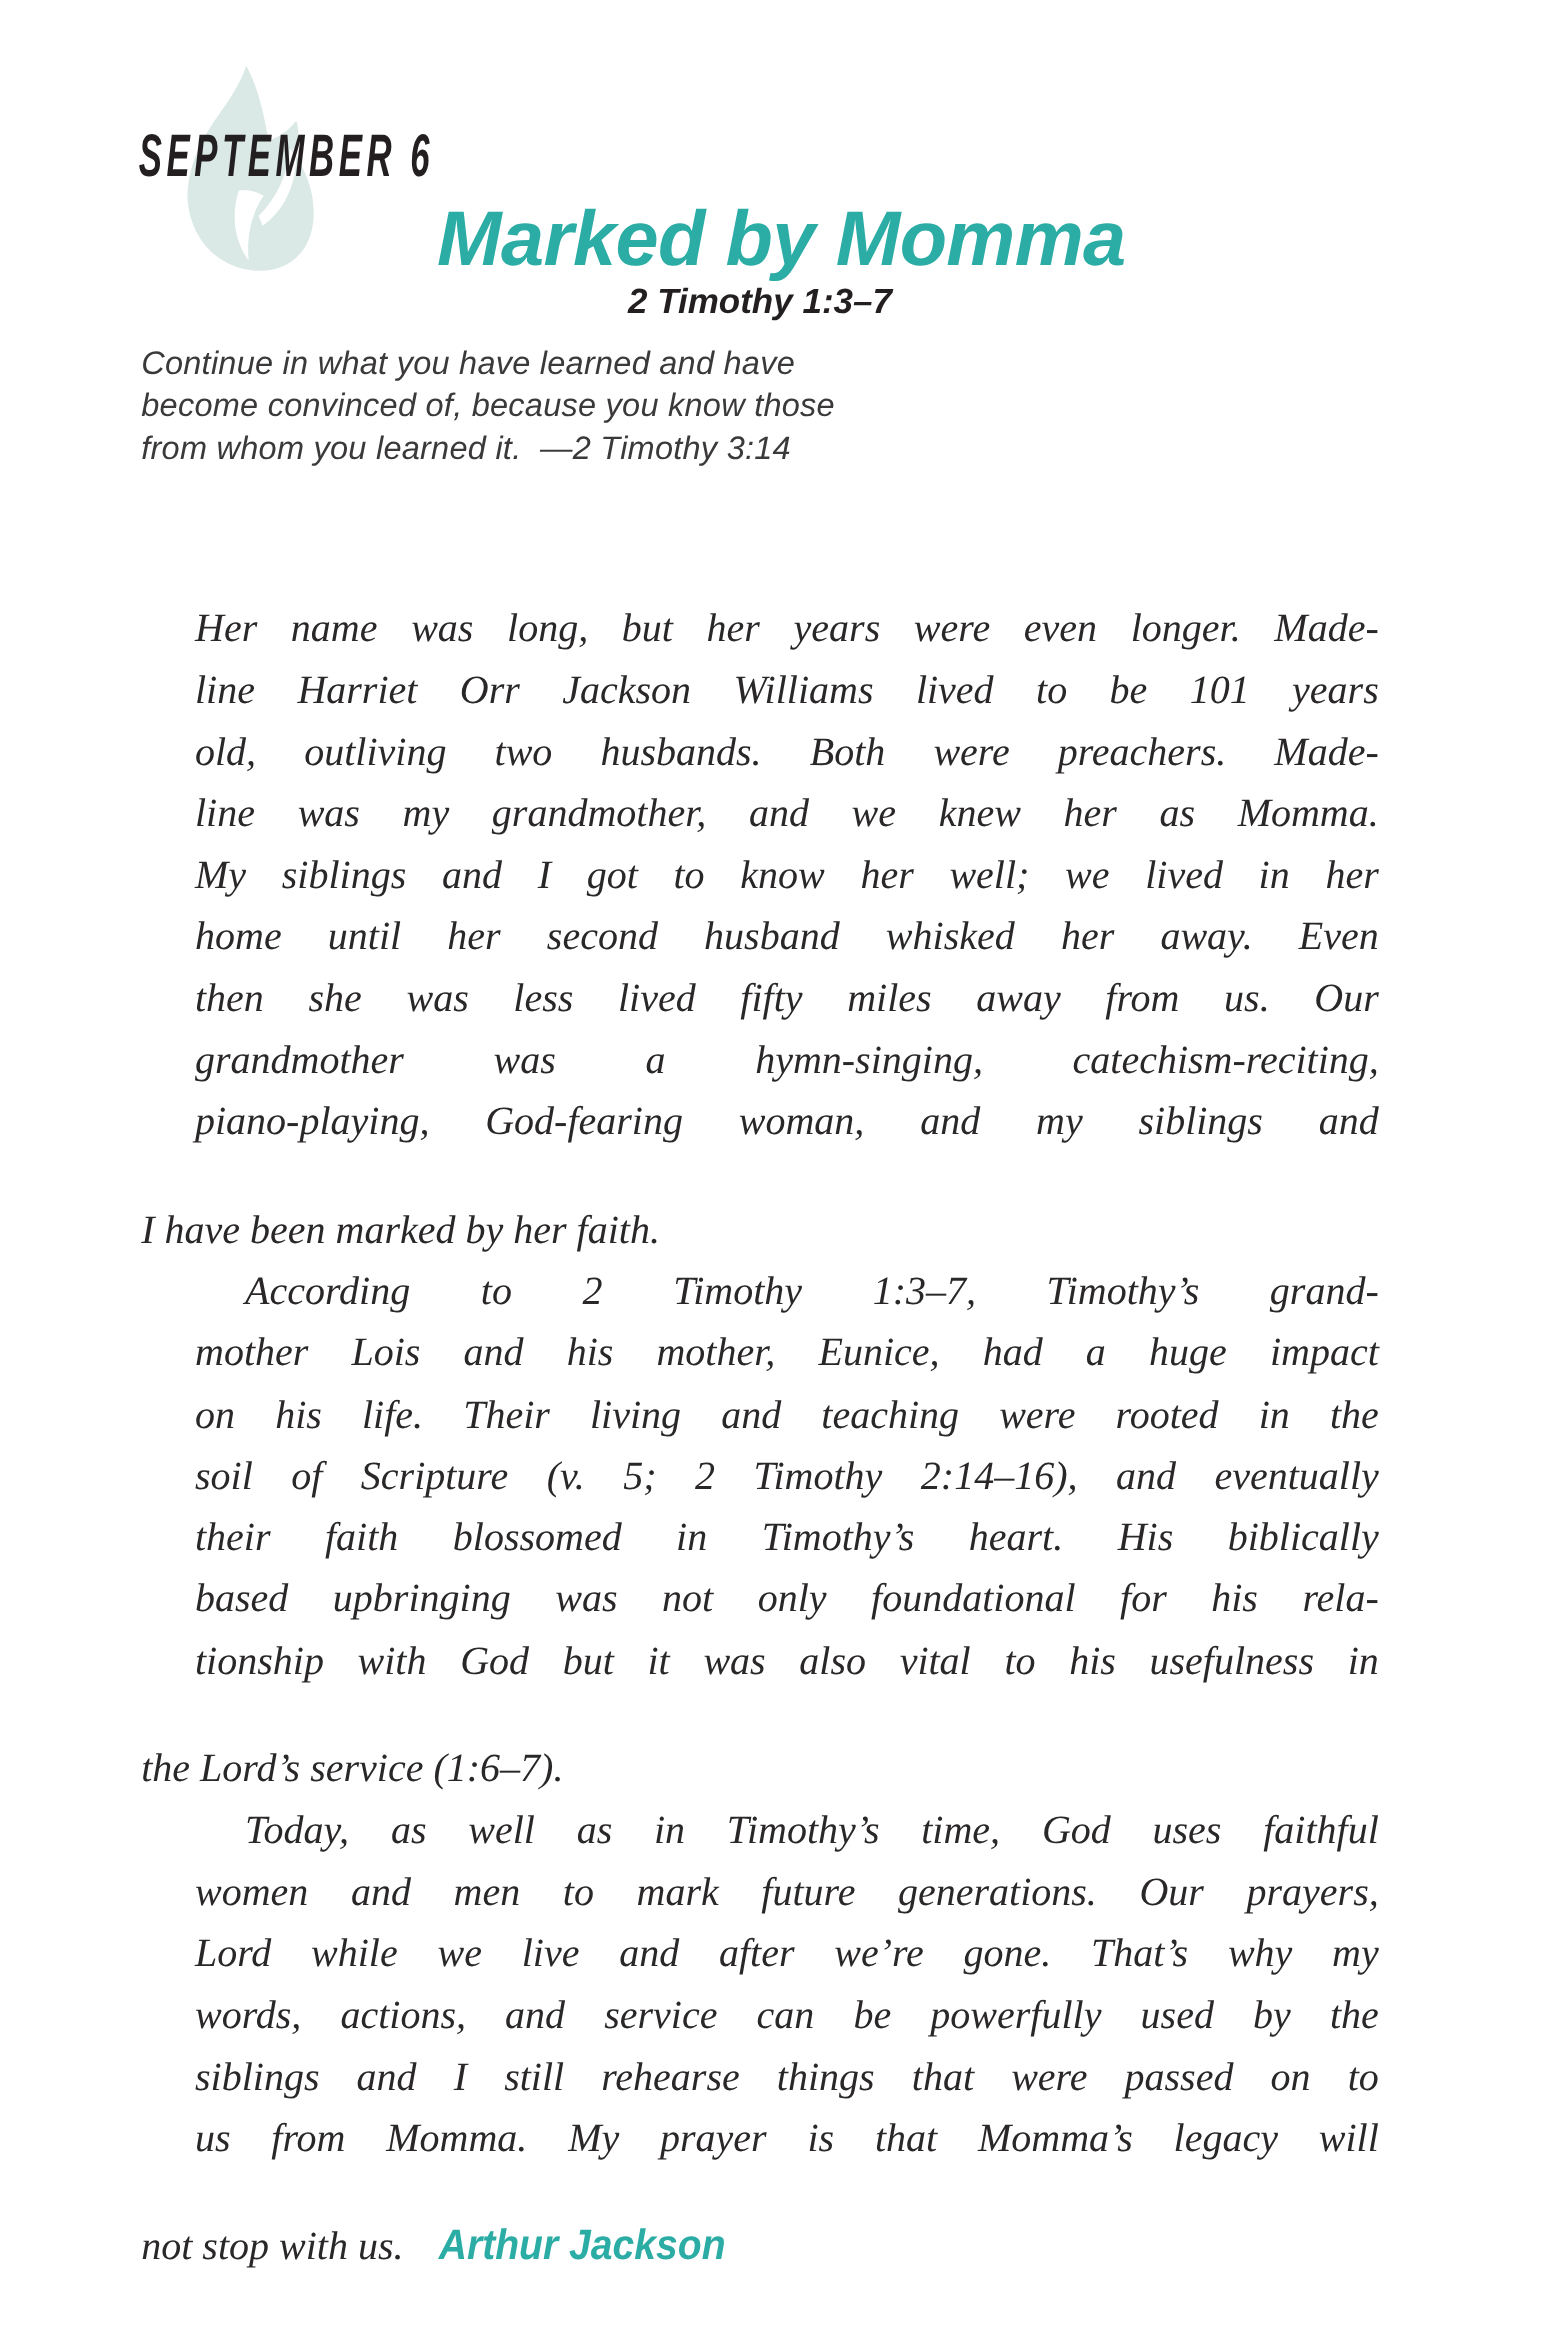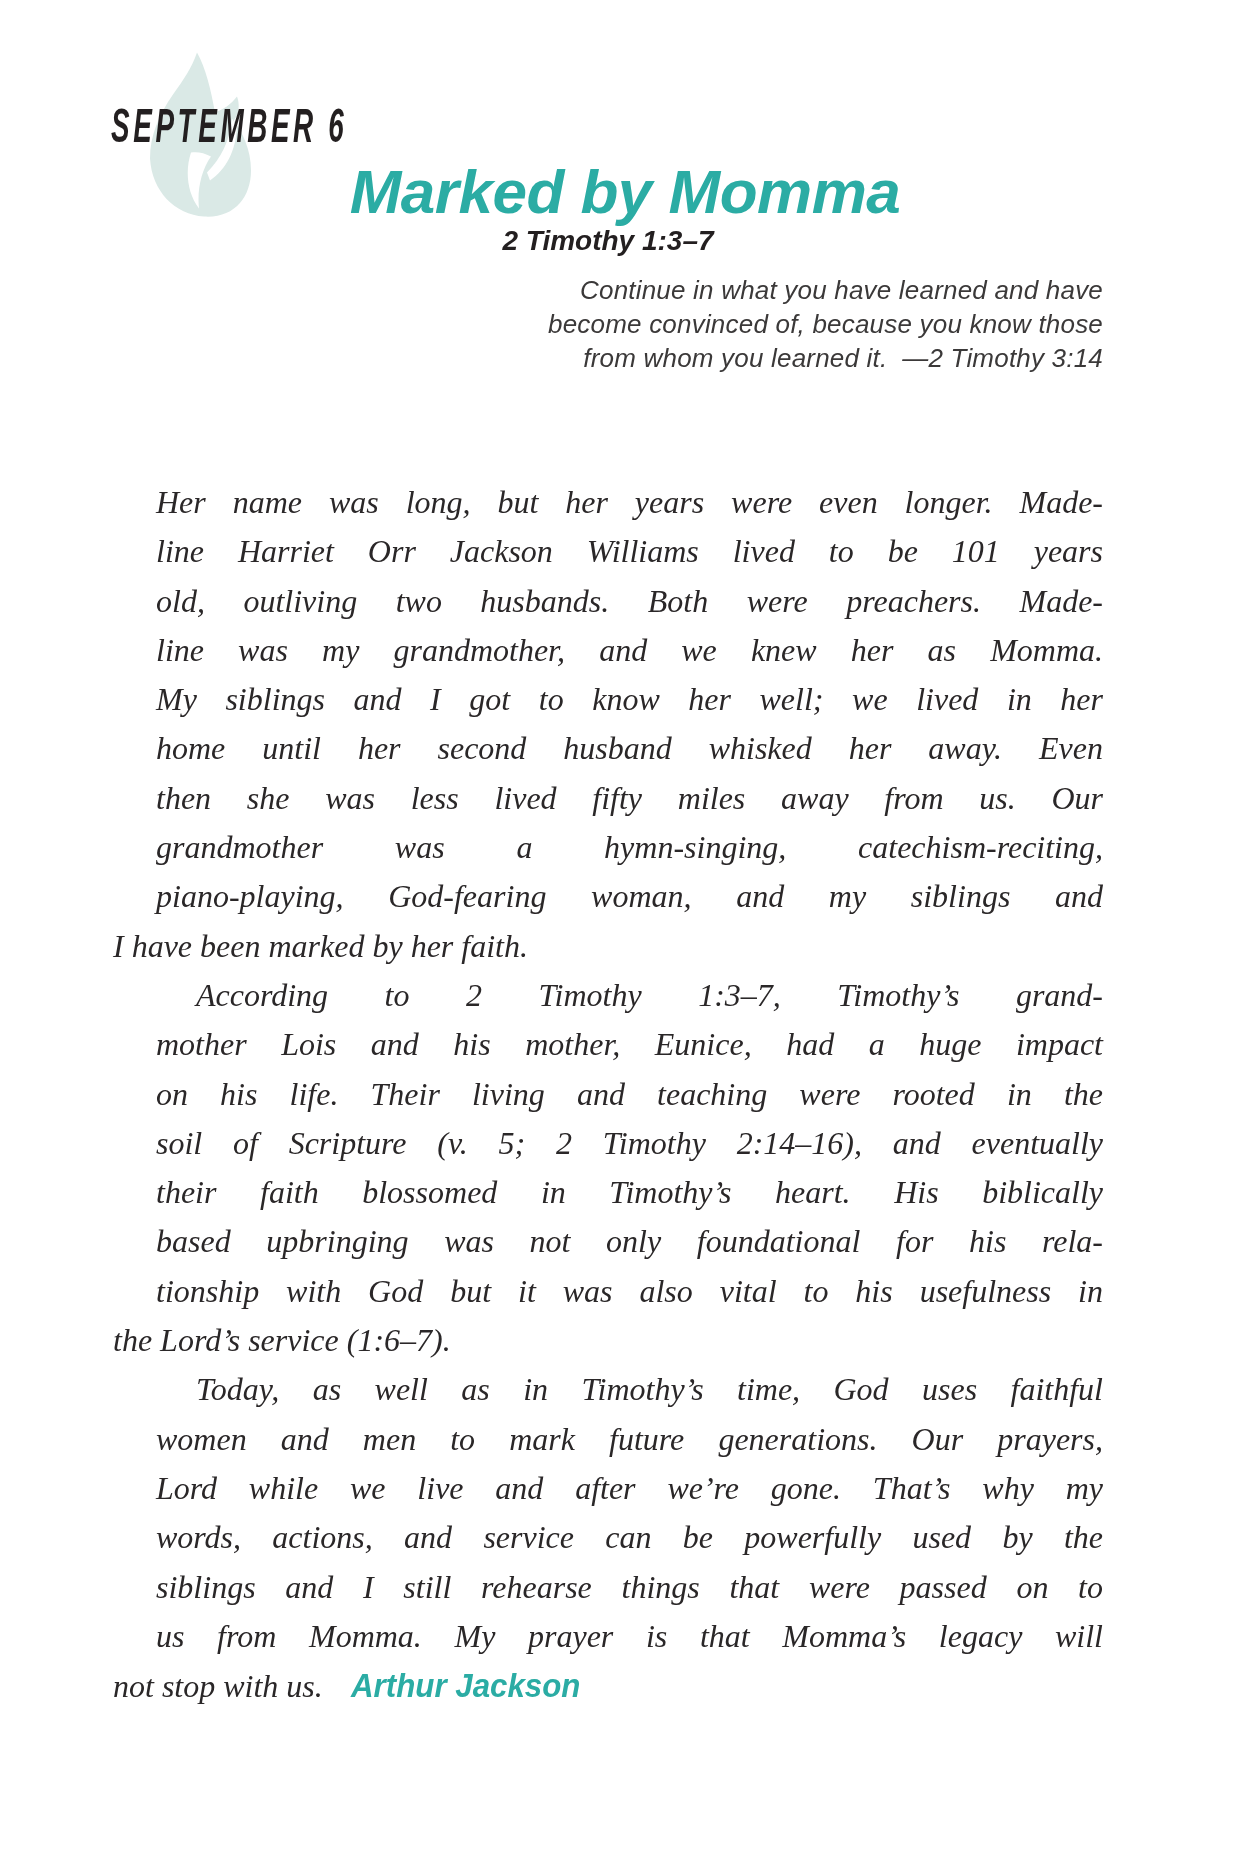--- a/index.html
+++ b/index.html
@@ -62,21 +62,21 @@
     font-size:28px;
     line-height:1;
     font-weight:700;
     color:var(--heading);
   }
   .verse{
     position:absolute;
     left:113px;
     top:273px;
     width:990px;
-    text-align:right;
+    text-align:left;
     color:var(--quote-ink);
   }
   .verse-line{
     font-size:26px;
     line-height:34px;
     font-weight:400;
     letter-spacing:0.2px;
     white-space:pre; 
   }
   
@@ -92,20 +92,21 @@
   .line{
     line-height:49.3px;
   }
   .line.justify{
     text-align:justify;
     text-align-last:justify;
     margin-left:43px;
   }
   .line.last{
     text-align:left;
+    margin-top:37px;
   }
   .line.indent{
     padding-left:40px;
   }
   .author{
     font-family:"Liberation Sans","DejaVu Sans",sans-serif;
     font-weight:700;
     font-size:34px;
     color:var(--accent);
     margin-left:28px;

